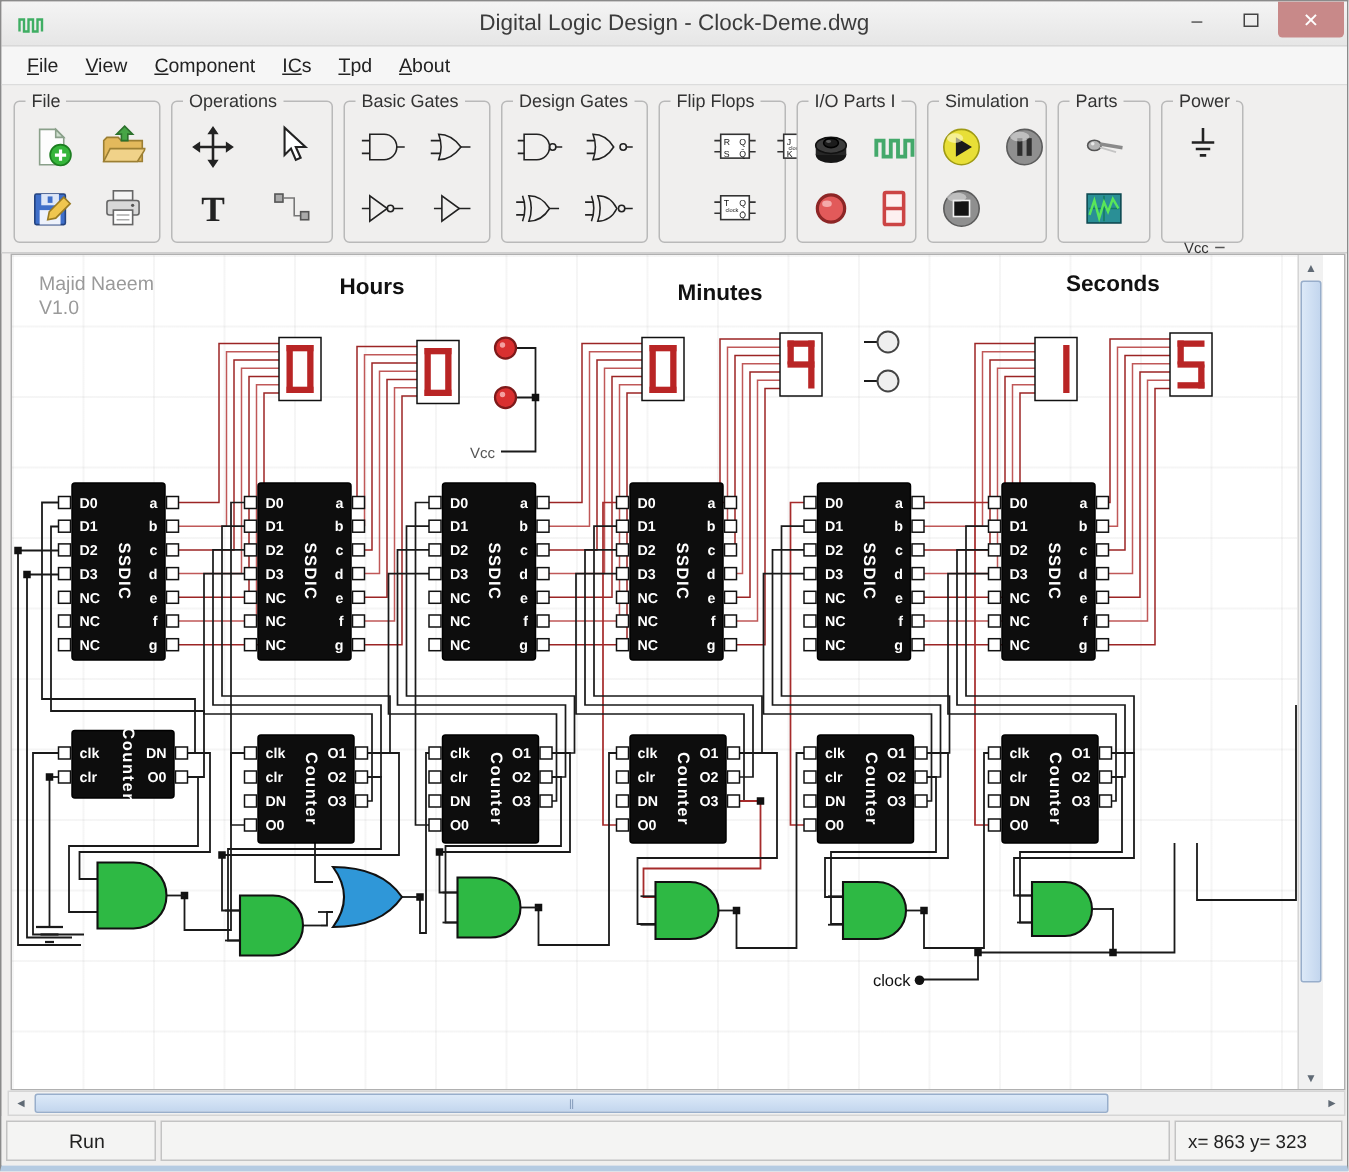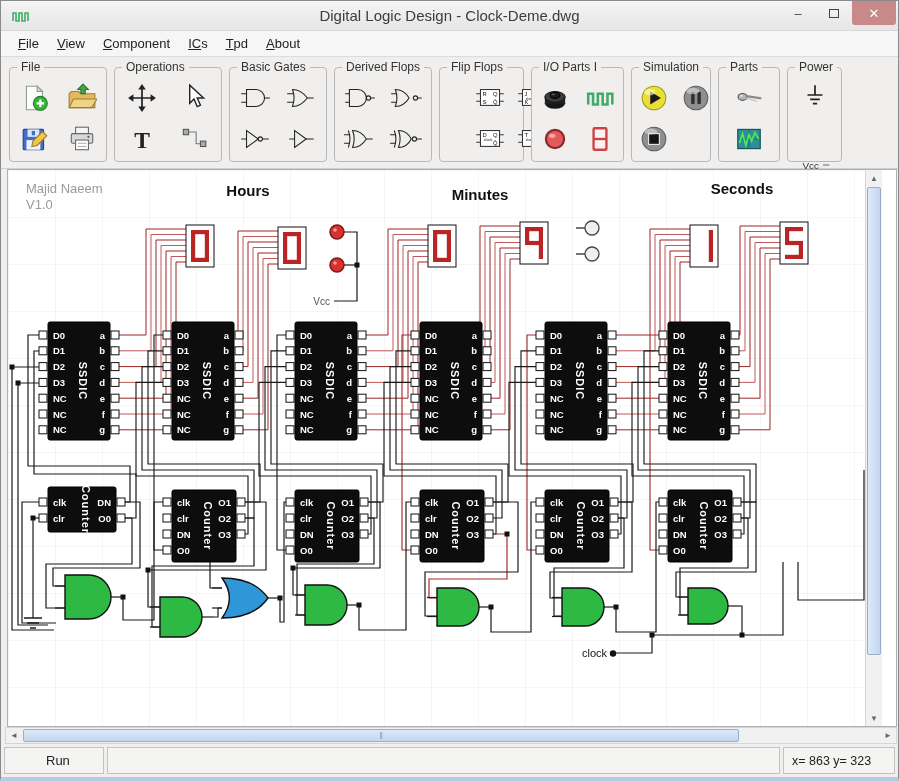--- a/index.html
+++ b/index.html
@@ -159,21 +159,21 @@
           </svg>
         </div>
         <div class="tool">
           <svg width="36" height="30" viewBox="0 0 34 26">
             <path d="M10 5v16l11-8z" fill="none" stroke="#222"></path>
             <path d="M5 13h5M21 13h7" stroke="#222"></path>
           </svg>
         </div>
       </div>
       <div class="toolgroup" style="width: 98px; grid-template-columns: repeat(2, 1fr);">
-        <span class="group-label">Derived Flops</span>
+        <span class="group-label">Design Gates</span>
         <div class="tool">
           <svg width="36" height="30" viewBox="0 0 34 26">
             <path d="M7 5h8a8 8 0 0 1 0 16H7z" fill="none" stroke="#222"></path>
             <circle cx="25" cy="13" r="2" fill="none" stroke="#222"></circle>
             <path d="M3 9h4M3 17h4M27 13h4" stroke="#222"></path>
           </svg>
         </div>
         <div class="tool">
           <svg width="36" height="30" viewBox="0 0 34 26">
             <path d="M6 5q8 0 13 8-5 8-13 8 3-8 0-16z" fill="none" stroke="#222"></path>
@@ -190,21 +190,21 @@
         </div>
         <div class="tool">
           <svg width="36" height="30" viewBox="0 0 34 26">
             <path d="M9 5q8 0 12 8-4 8-12 8 3-8 0-16z" fill="none" stroke="#222"></path>
             <path d="M5 5q3 8 0 16" fill="none" stroke="#222"></path>
             <circle cx="24" cy="13" r="2" fill="none" stroke="#222"></circle>
             <path d="M1 9h5M1 17h5M26 13h5" stroke="#222"></path>
           </svg>
         </div>
       </div>
-      <div class="toolgroup" style="width: 85px; grid-template-columns: repeat(2, 1fr); padding-left: 32px;">
+      <div class="toolgroup" style="width: 85px; grid-template-columns: repeat(3, 1fr); padding-left: 32px;">
         <span class="group-label">Flip Flops</span>
         <div class="tool">
           <svg width="36" height="30" viewBox="0 0 34 28">
             <rect x="8" y="6" width="18" height="15" fill="#fff" stroke="#333"></rect>
             <path d="M4 10h4M4 17h4M26 10h4M26 17h4" stroke="#333"></path>
             <text x="10" y="12.5" font-size="5.5" fill="#111">R</text>
             <text x="10" y="20" font-size="5.5" fill="#111">S</text>
             <text x="24" y="12.5" font-size="5.5" text-anchor="end" fill="#111">Q</text>
             <text x="24" y="20" font-size="5.5" text-anchor="end" fill="#111">Q̄</text>
           </svg>
@@ -234,21 +234,21 @@
           <svg width="36" height="30" viewBox="0 0 34 28">
             <rect x="8" y="6" width="18" height="15" fill="#fff" stroke="#333"></rect>
             <path d="M4 10h4M4 17h4M26 10h4M26 17h4" stroke="#333"></path>
             <text x="10" y="12.5" font-size="5.5" fill="#111">T</text>
             <text x="11" y="16.2" font-size="3.6" fill="#111">clock</text>
             <text x="24" y="12.5" font-size="5.5" text-anchor="end" fill="#111">Q</text>
             <text x="24" y="20" font-size="5.5" text-anchor="end" fill="#111">Q̄</text>
           </svg>
         </div>
       </div>
-      <div class="toolgroup" style="width: 93px; grid-template-columns: repeat(2, 1fr);">
+      <div class="toolgroup" style="width: 80px; grid-template-columns: repeat(2, 1fr);">
         <span class="group-label">I/O Parts I</span>
         <div class="tool">
           <svg width="30" height="30" viewBox="0 0 28 28">
             <ellipse cx="14" cy="19" rx="9.5" ry="5" fill="#161616"></ellipse>
             <rect x="4.5" y="13" width="19" height="6" fill="#262626"></rect>
             <ellipse cx="14" cy="13" rx="9.5" ry="5" fill="#3c3c3c" stroke="#111"></ellipse>
             <ellipse cx="14" cy="11.5" rx="4.6" ry="2.9" fill="#1c1c1c" stroke="#000"></ellipse>
             <ellipse cx="12.5" cy="10.6" rx="1.6" ry="0.9" fill="#5a5a5a"></ellipse>
           </svg>
         </div>

